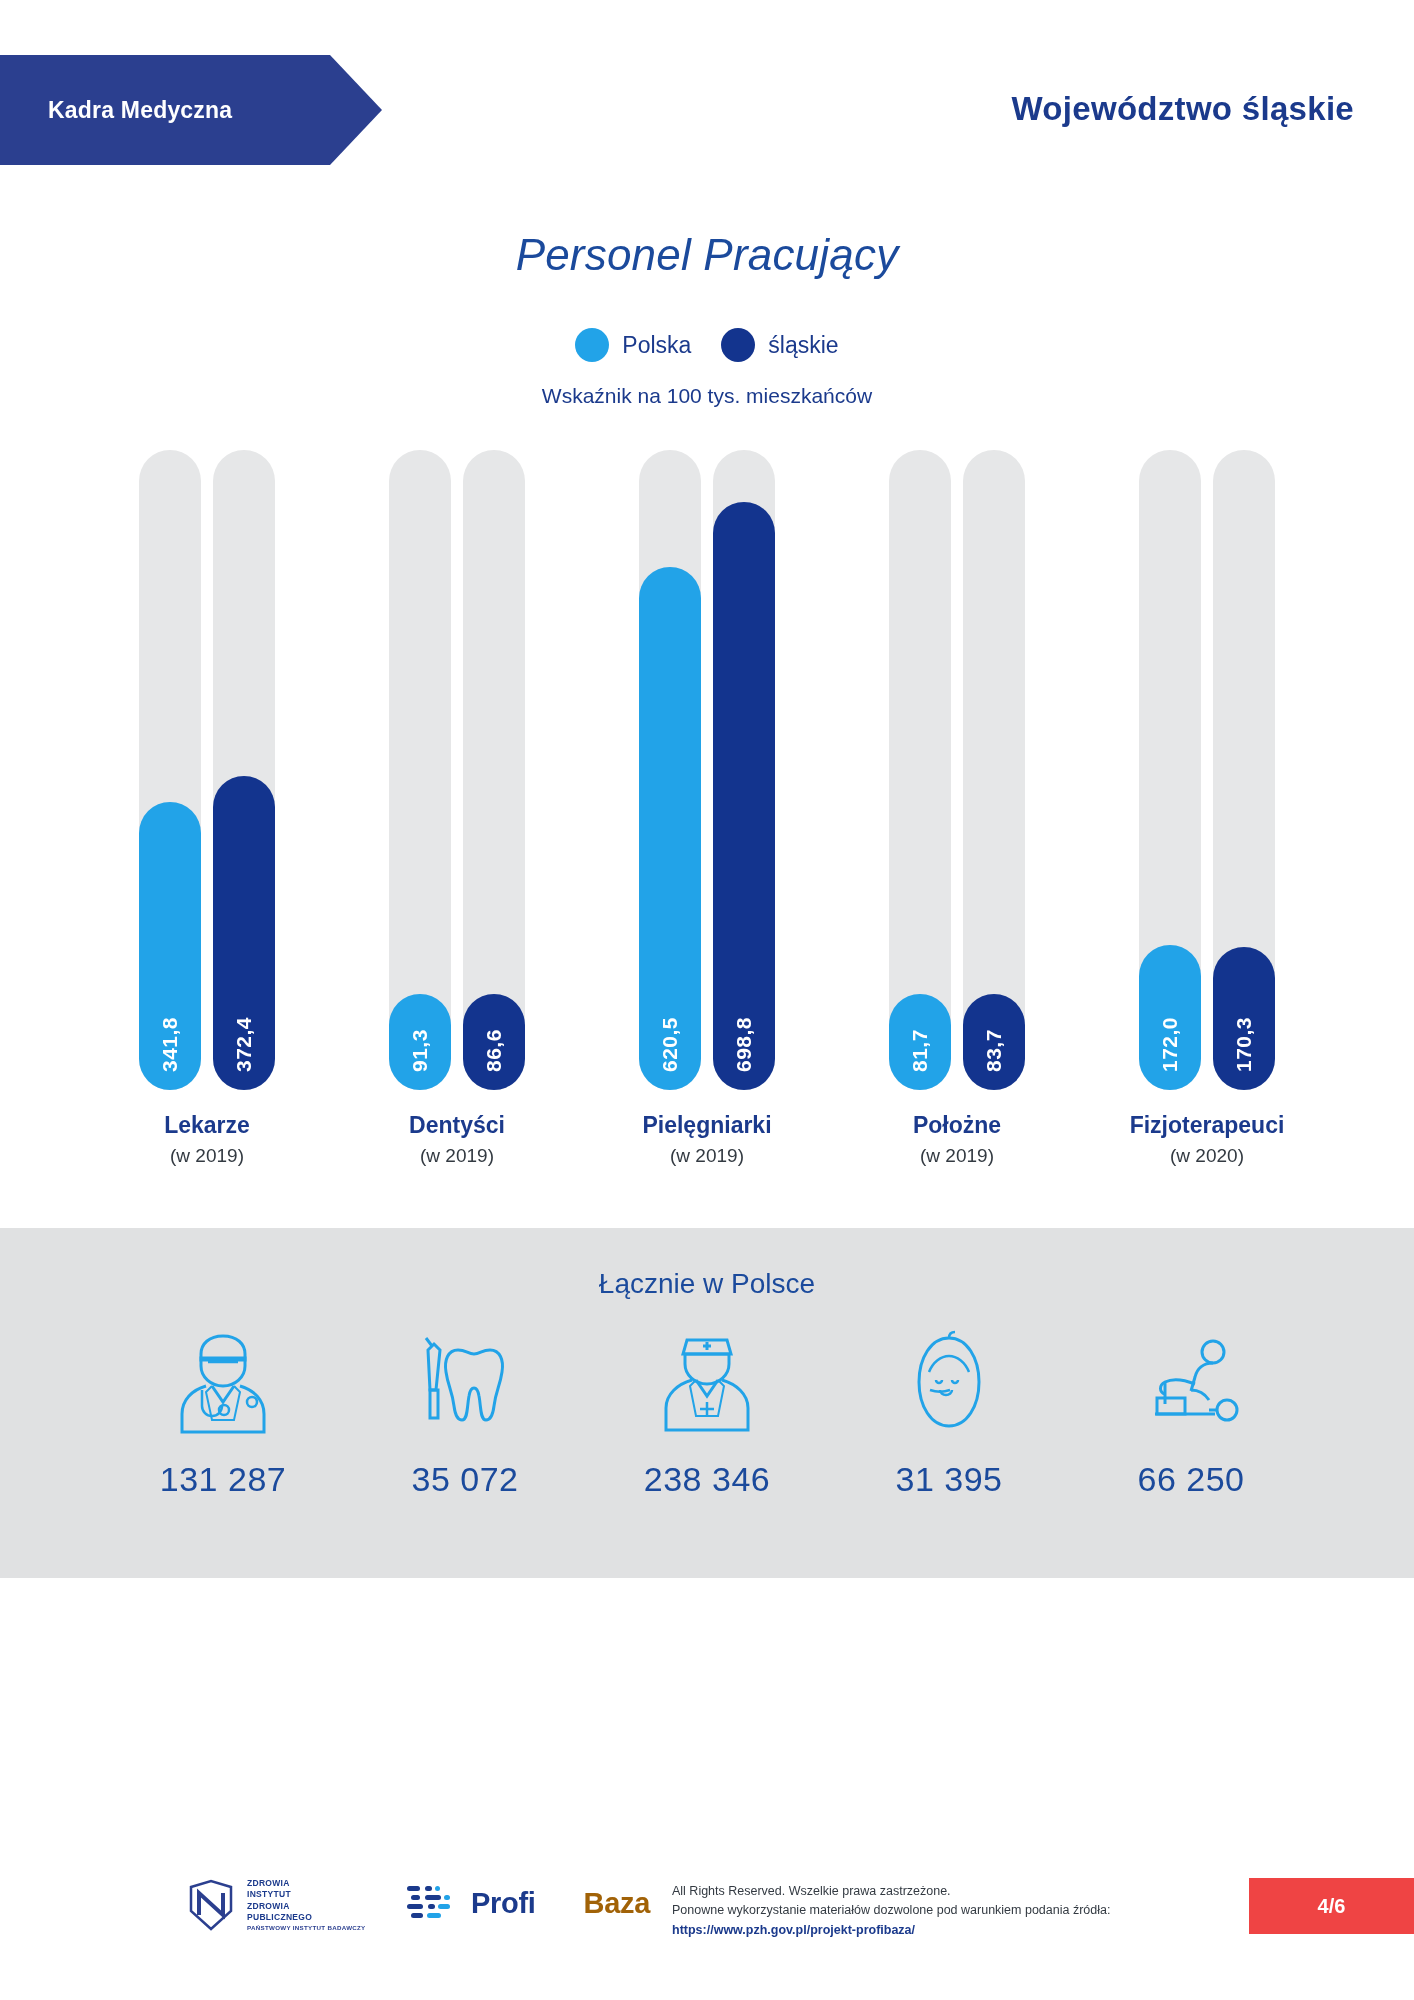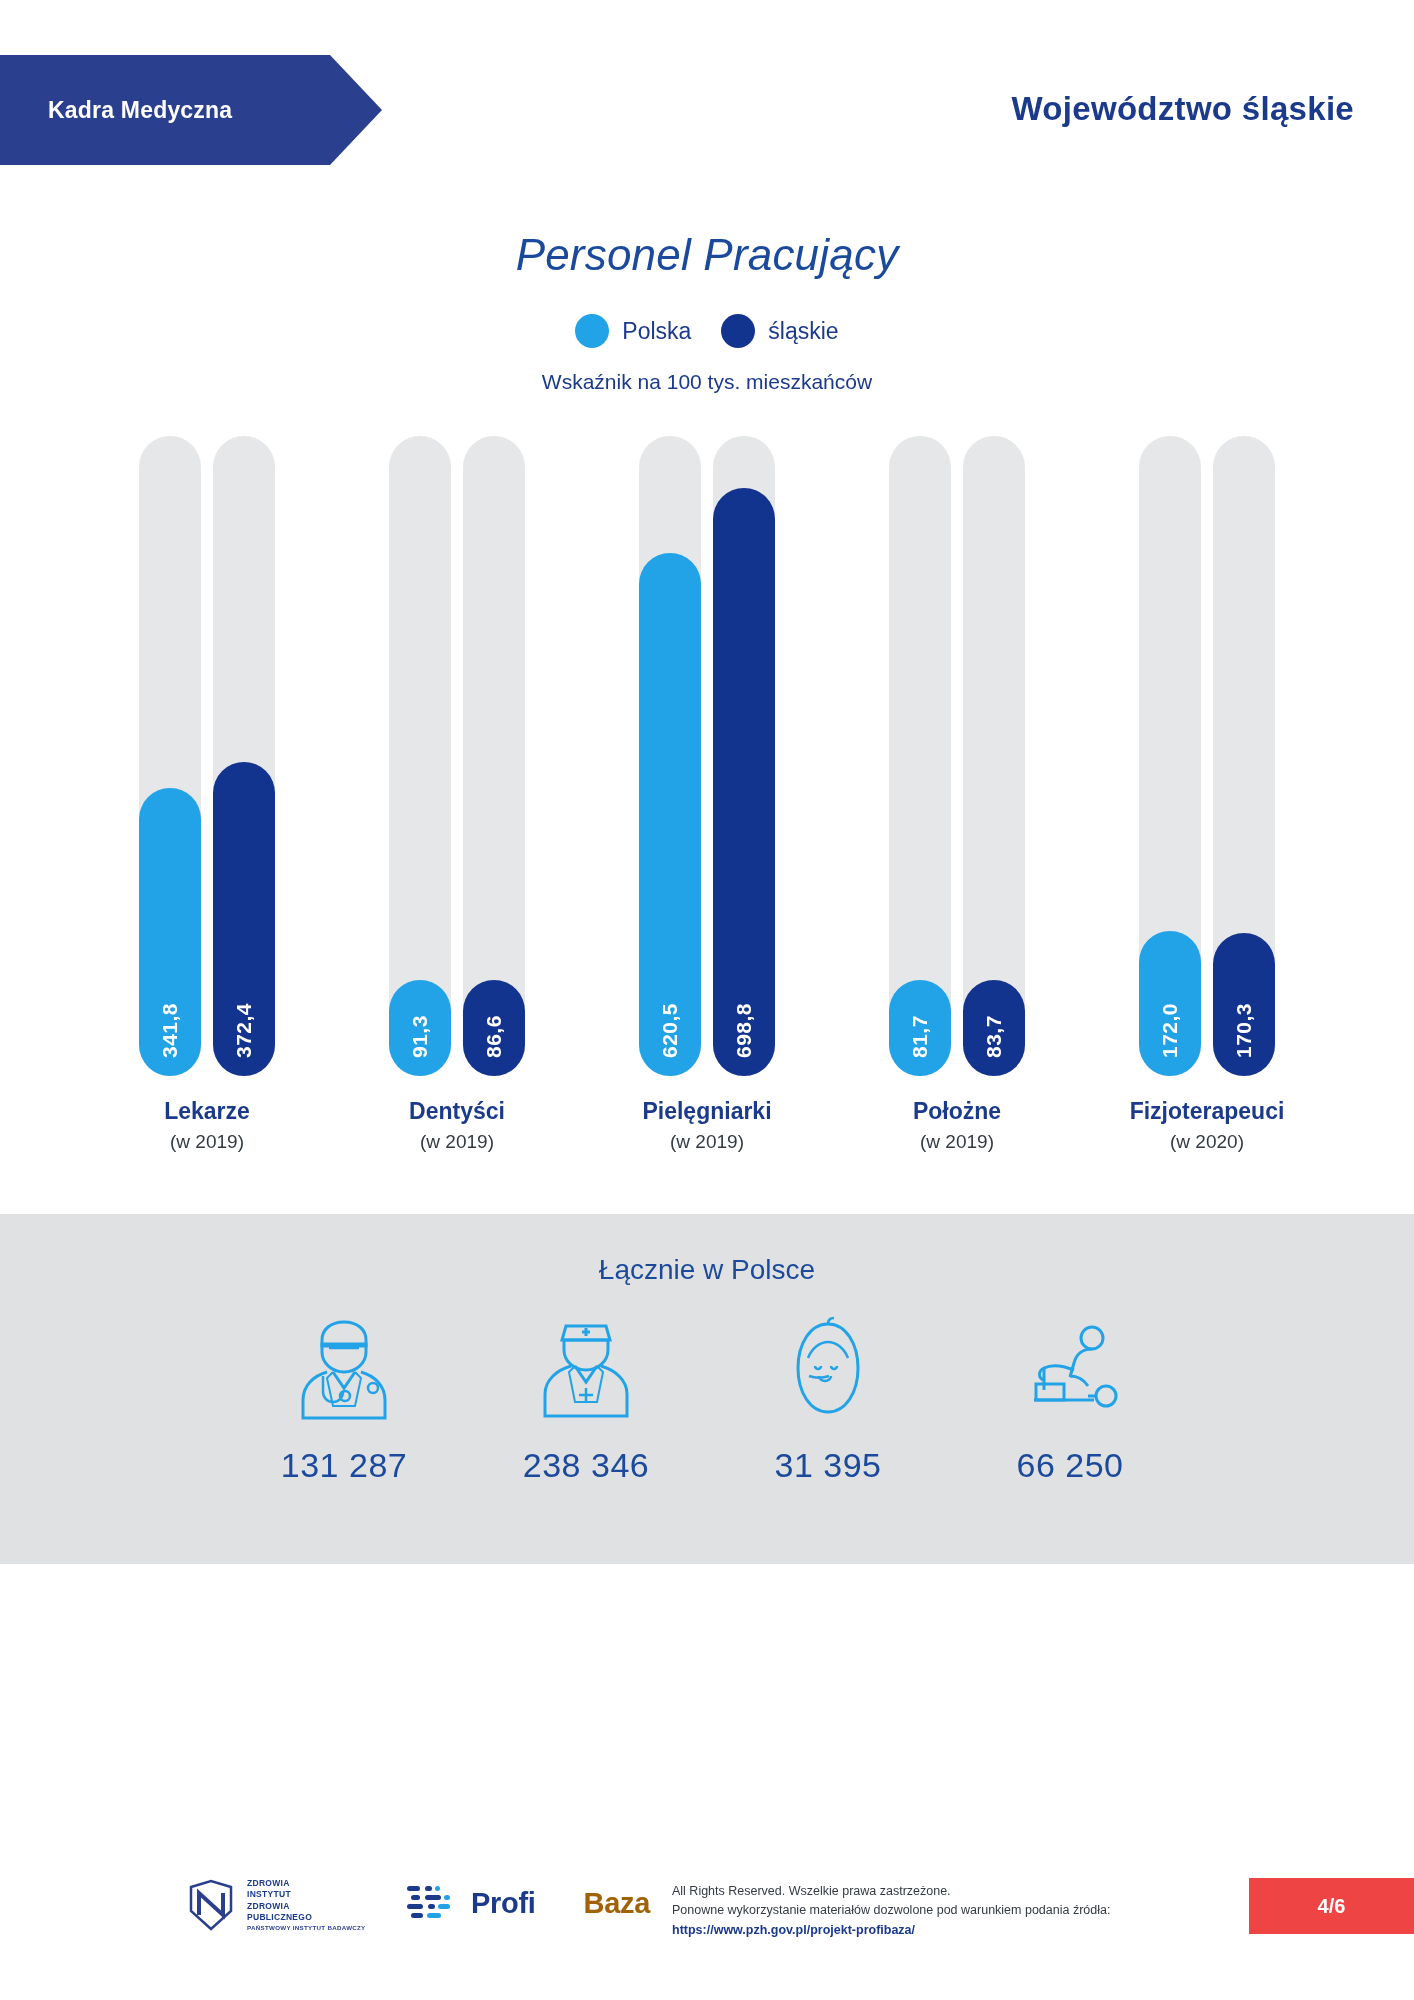--- a/index.html
+++ b/index.html
@@ -68,21 +68,21 @@
     margin-top: 60px;
     font-weight: normal;
     letter-spacing: 0.2px;
     font-style: italic;
   }
   .legend {
     display: flex;
     justify-content: center;
     align-items: center;
     gap: 30px;
-    margin-top: 34px;
+    margin-top: 48px;
   }
   .legend-item {
     display: flex;
     align-items: center;
     gap: 13px;
   }
   .legend-dot {
     width: 34px;
     height: 34px;
     border-radius: 50%;
@@ -449,20 +449,31 @@
           <path d="M44 58l11 16 11-16"></path>
           <path d="M44 58l-6 6 6 28h22l6-28-6-6" stroke-width="2"></path>
           <path d="M34 62v16a10 10 0 0 0 20 0" stroke-width="2.5"></path>
           <circle cx="56" cy="82" r="5" stroke-width="2.5"></circle>
           <circle cx="84" cy="74" r="5" stroke-width="2.5"></circle>
         </svg>
       </div>
       <div class="total-number">131 287</div>
     </div>
 
+    <div class="total-item">
+      <div class="total-icon">
+        <svg width="110" height="108" viewBox="0 0 110 108" fill="none" stroke="#22a3e8" stroke-width="3">
+          <path d="M62 22c-8 0-10 4-16 4s-8-4-16-4c-10 0-14 10-12 22 2 14 6 18 8 34 1 8 3 14 8 14 6 0 5-14 7-24 1-6 3-8 5-8s4 2 5 8c2 10 1 24 7 24 5 0 7-6 8-14 2-16 6-20 8-34 2-12-2-22-12-22z" transform="translate(18,0)"></path>
+          <path d="M24 16l6 6-4 40h-6l-2-40z"></path>
+          <path d="M22 18l-6-8"></path>
+          <path d="M20 62h8v28h-8z"></path>
+        </svg>
+      </div>
+      <div class="total-number">35 072</div>
+    </div>
 
     <div class="total-item">
       <div class="total-icon">
         <svg width="110" height="108" viewBox="0 0 110 108" fill="none" stroke="#22a3e8" stroke-width="3">
           <path d="M31 26h48l-4-14H35z"></path>
           <path d="M55 14v8M51 18h8" stroke-width="3"></path>
           <path d="M33 26h44v10a22 20 0 0 1-44 0z"></path>
           <path d="M40 52c-14 4-26 14-26 28v22h82V80c0-14-12-24-26-28"></path>
           <path d="M44 52l11 16 11-16"></path>
           <path d="M44 52l-6 6 6 30h22l6-30-6-6" stroke-width="2"></path>

